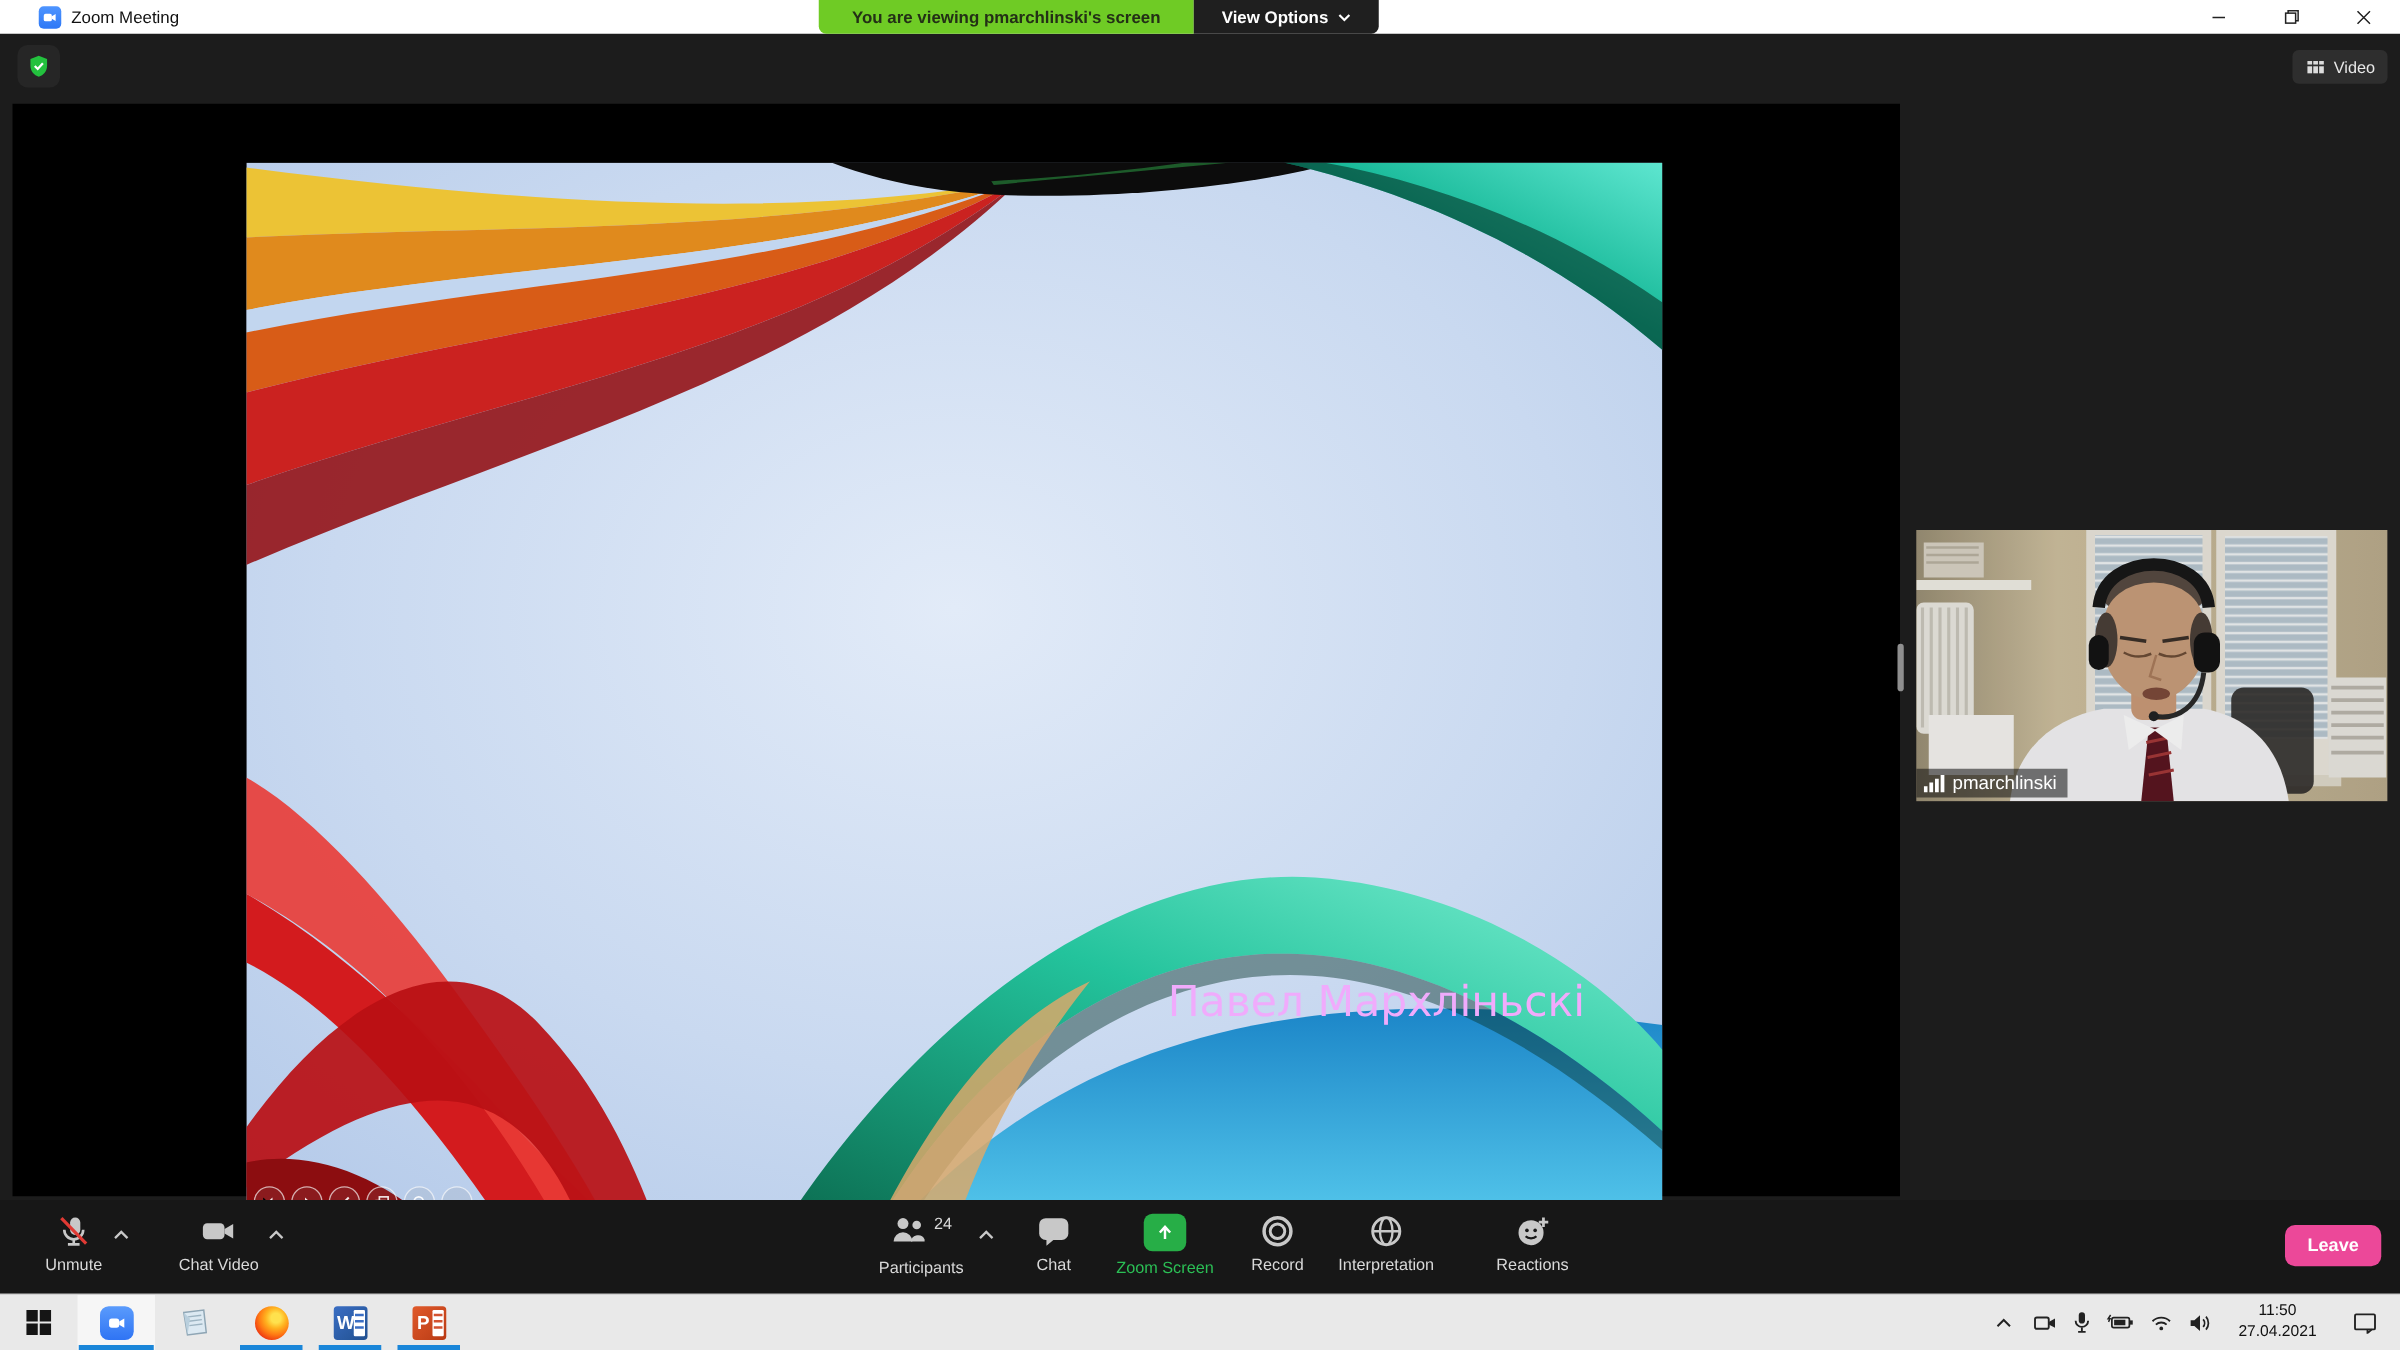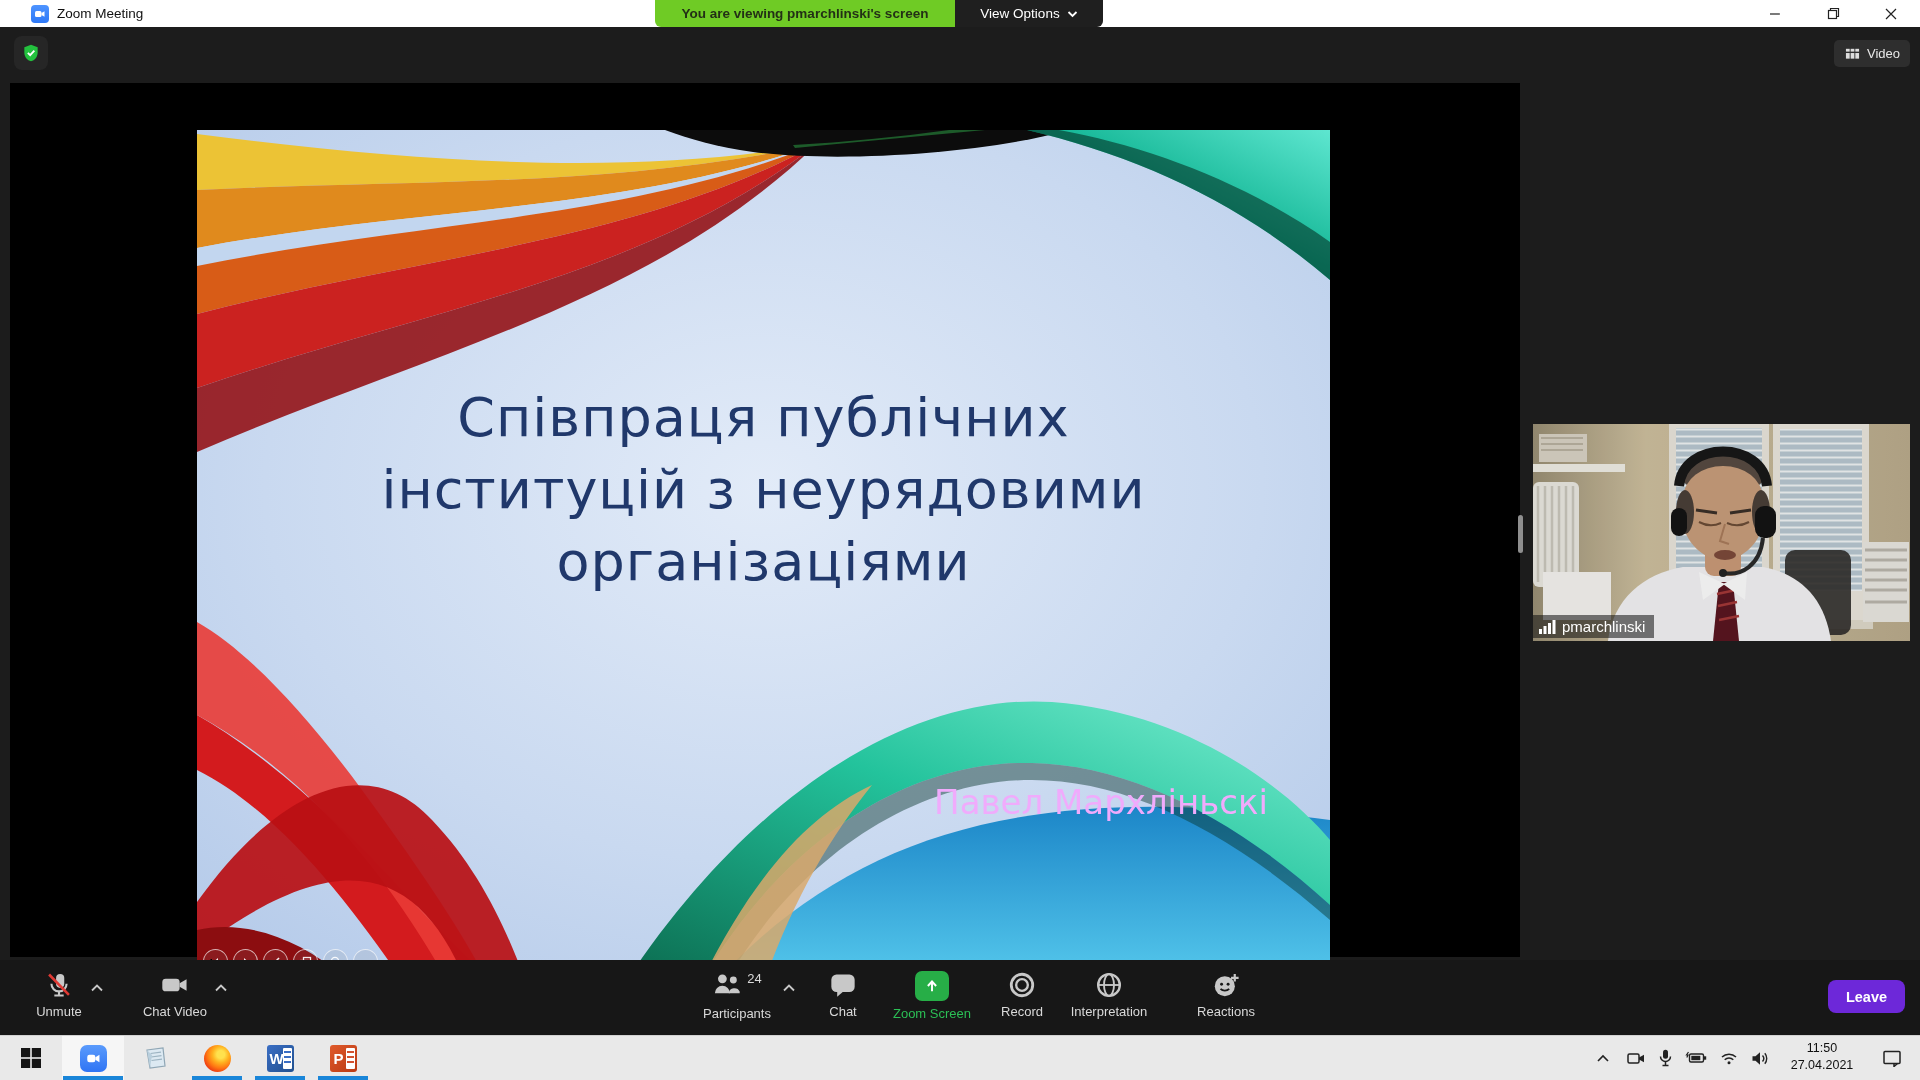--- a/index.html
+++ b/index.html
@@ -7,21 +7,21 @@
   .root { position:relative; width:1920px; height:1080px; overflow:hidden; background:#1c1c1c; user-select:none; }
 
   
   .titlebar { position:absolute; left:0; top:0; width:1920px; height:27px; background:#ffffff; z-index:50; }
   .tb-left { position:absolute; left:10px; top:0; height:27px; display:flex; align-items:center; gap:8px;padding-left:21px; }
   .zoom-logo { width:18px; height:18px; border-radius:4px; background:linear-gradient(#4e94ff,#2d78f6); display:flex; align-items:center; justify-content:center; }
   .tb-title { font-size:13.5px; color:#111; }
   .banner { position:absolute; left:655px; top:0; width:300px; height:27px; background:#6fcb25; border-radius:0 0 0 6px; display:flex; align-items:center; justify-content:center; }
   .banner span { font-size:13.5px; font-weight:bold; color:#233016; }
   .view-options { position:absolute; left:955px; top:0; width:148px; height:27px; background:#1f1f1f; border:none; border-radius:0 0 6px 0; display:flex; align-items:center; justify-content:center; gap:7px; cursor:pointer; }
-  .view-options span { font-size:13.5px; font-weight:normal; color:#fff; }
+  .view-options span { font-size:13.5px; font-weight:bold; color:#fff; }
   .win-controls { position:absolute; right:0; top:0; height:27px; display:flex; }
   .win-btn { width:58px; height:27px; background:transparent; border:none; display:flex; align-items:center; justify-content:center; cursor:pointer; }
 
   
   .main { position:absolute; left:0; top:27px; width:1920px; height:933px; background:#1c1c1c; }
   .shield { position:absolute; left:14px; top:9px; width:34px; height:34px; background:#262626; border-radius:8px; display:flex; align-items:center; justify-content:center; }
   .view-btn { position:absolute; right:10px; top:13px; height:27px; padding:0 10px; background:#2e2e2e; border:none; border-radius:5px; display:flex; align-items:center; gap:6px; cursor:pointer; }
   .view-btn span { font-size:13px; color:#e8e8e8; }
   .stage { position:absolute; left:10px; top:56px; width:1510px; height:874px; background:#000; }
   .divider-handle { position:absolute; left:1518px; top:488px; width:5px; height:38px; background:#8f8f8f; border-radius:3px; }
@@ -43,21 +43,21 @@
 
   
   .toolbar { position:absolute; left:0; top:960px; width:1920px; height:75px; background:#171717; }
   .tool-item { position:absolute; top:0; height:75px; display:flex; flex-direction:column; align-items:center; justify-content:flex-start; padding-top:11px; background:none; border:none; cursor:pointer; }
   .tool-item .lbl { margin-top:5px; font-size:13px; color:#d9d9d9; white-space:nowrap; }
   .chev-btn { position:absolute; top:16px; width:22px; height:22px; background:none; border:none; cursor:pointer; display:flex; align-items:center; justify-content:center; }
   .share-iconbox { width:34px; height:30px; border-radius:7px; background:#27ae47; display:flex; align-items:center; justify-content:center; }
   .lbl-green { color:#2bbf55 !important; }
   .count { font-size:13px; color:#d9d9d9; margin-left:5px; }
   .icon-row { display:flex; align-items:flex-start; height:30px; }
-  .leave-btn { position:absolute; right:15px; top:20px; width:77px; height:33px; background:#6d28d9; color:#fff; font-size:14.5px; font-weight:bold; border:none; border-radius:8px; cursor:pointer; font-family:"Liberation Sans",sans-serif; }
+  .leave-btn { position:absolute; right:15px; top:20px; width:77px; height:33px; background:#ec4899; color:#fff; font-size:14.5px; font-weight:bold; border:none; border-radius:8px; cursor:pointer; font-family:"Liberation Sans",sans-serif; }
 
   
   .taskbar { position:absolute; left:0; top:1035px; width:1920px; height:45px; background:#e9e9e9; border-top:1px solid #d2d2d2; }
   .tb-btn { position:absolute; top:0; height:44px; display:flex; align-items:center; justify-content:center; background:none; border:none; cursor:pointer; }
   .app-active { background:#f6f6f6; }
   .underline { position:absolute; bottom:0; height:4px; background:#1a86d9; }
   .tray-icon { position:absolute; top:0; height:44px; display:flex; align-items:center; justify-content:center; background:none; border:none; cursor:pointer; }
   .clock { position:absolute; right:52px; top:4px; width:92px; text-align:center; cursor:default; }
   .clock div { font-size:12.5px; color:#111; line-height:17px; }
 
@@ -175,21 +175,20 @@
           <path d="M0,118 C210,78 430,82 620,14 C432,90 216,92 0,136 Z" fill="#c2d6ef"></path>
           <path d="M0,136 C216,92 432,90 620,14 C440,112 224,126 0,184 Z" fill="#d85c17"></path>
           <path d="M0,184 C224,126 440,112 620,14 C448,148 232,178 0,258 Z" fill="#cb2220"></path>
           <path d="M0,258 C232,178 448,148 620,14 C456,172 238,220 0,322 Z" fill="#931317" opacity="0.9"></path>
           <path d="M468,0 L872,0 C788,24 640,33 556,22 C520,17 492,9 468,0 Z" fill="#0c0c0c"></path>
           <path d="M598,18 C660,12 724,6 788,0 L752,0 C700,7 650,12 596,15 Z" fill="#1d5b2a"></path>
           <path d="M830,0 L1133,0 L1133,150 C1042,72 940,26 830,0 Z" fill="url(#tealTR)"></path>
           <path d="M830,0 C940,26 1042,72 1133,150 L1133,112 C1048,52 950,16 862,0 Z" fill="#02261c" opacity="0.55"></path>
         </svg>
 
-        <div class="slide-title">Співпраця публічних інституцій з неурядовими організаціями</div>
         <div class="slide-author">Павел Мархліньскі</div>
 
         <div class="ss-controls">
           <button class="ss-btn">
             <svg width="12" height="12" viewBox="0 0 12 12">
                 <path d="M8 2 L3.5 6 L8 10 Z" fill="#fff" opacity="0.9"></path>
               </svg>
           </button>
           <button class="ss-btn">
             <svg width="12" height="12" viewBox="0 0 12 12">

